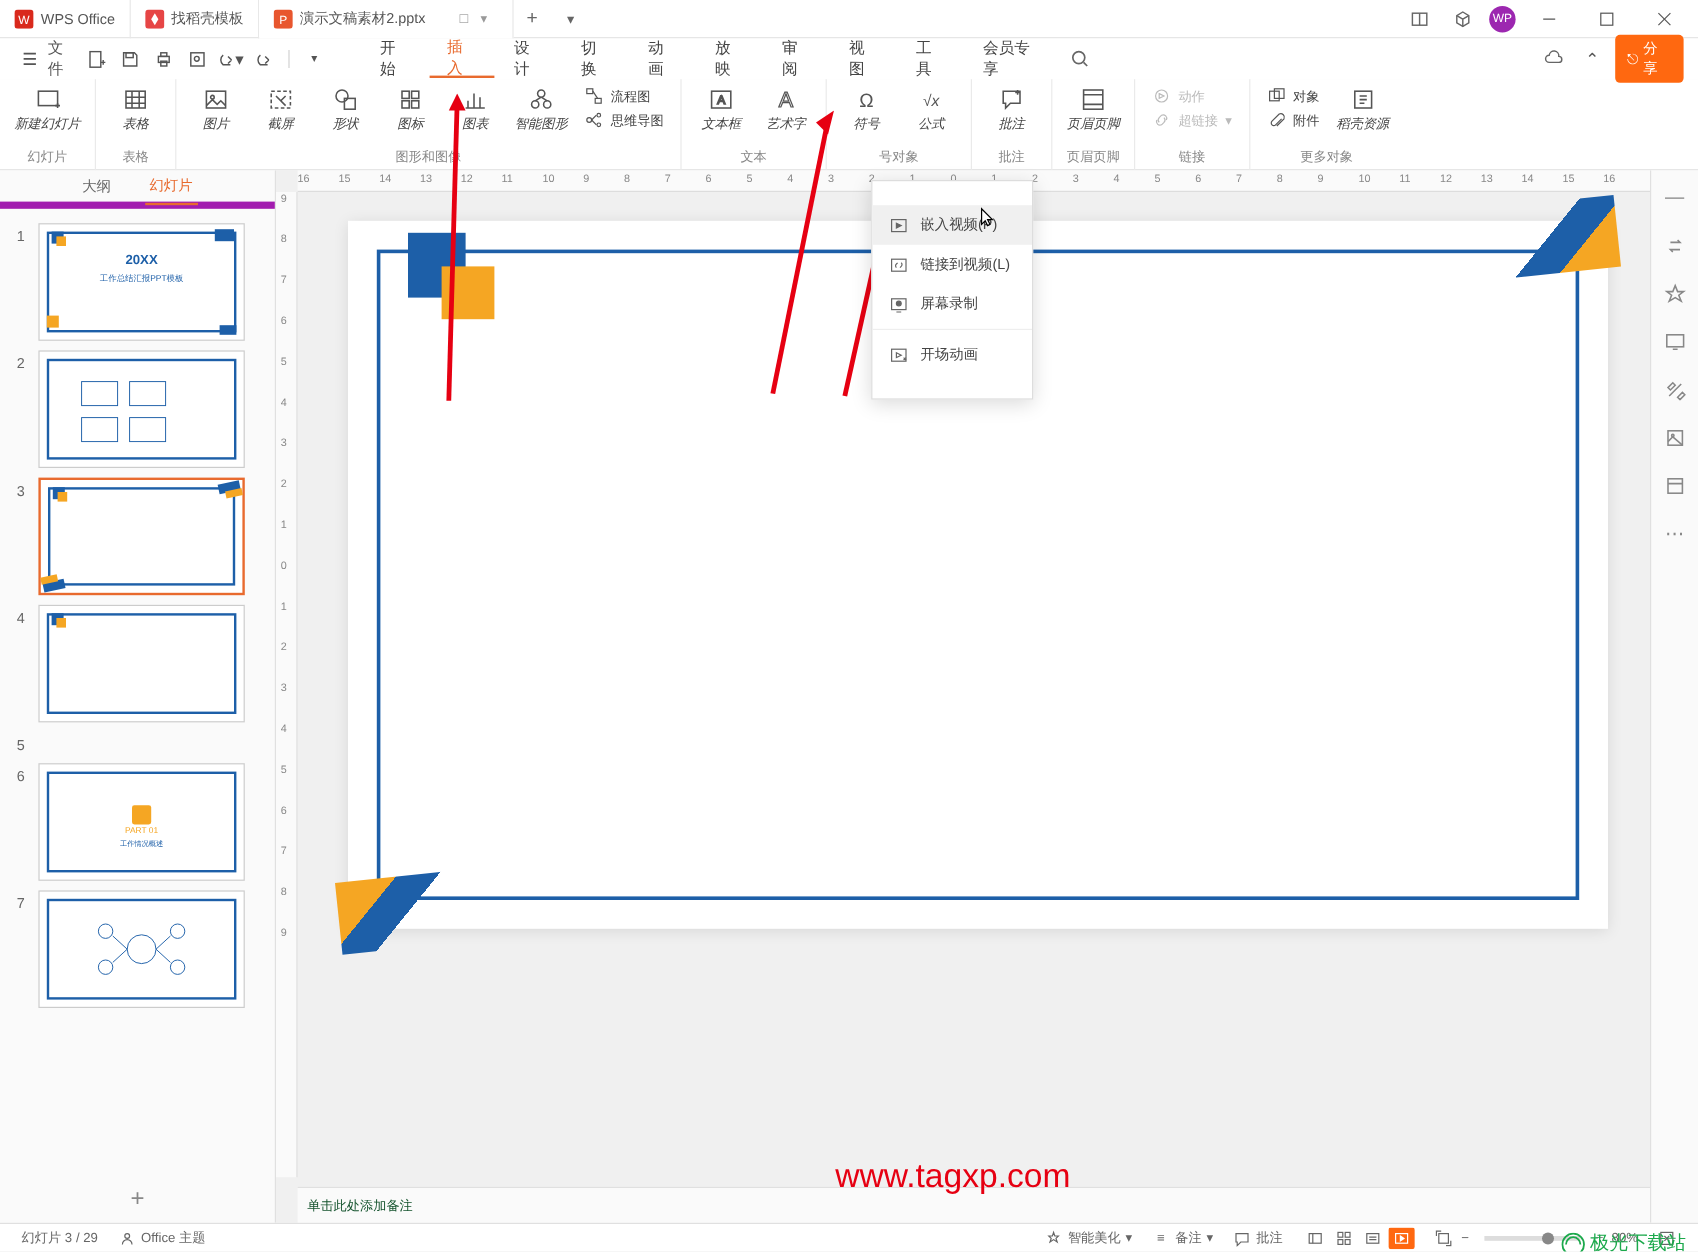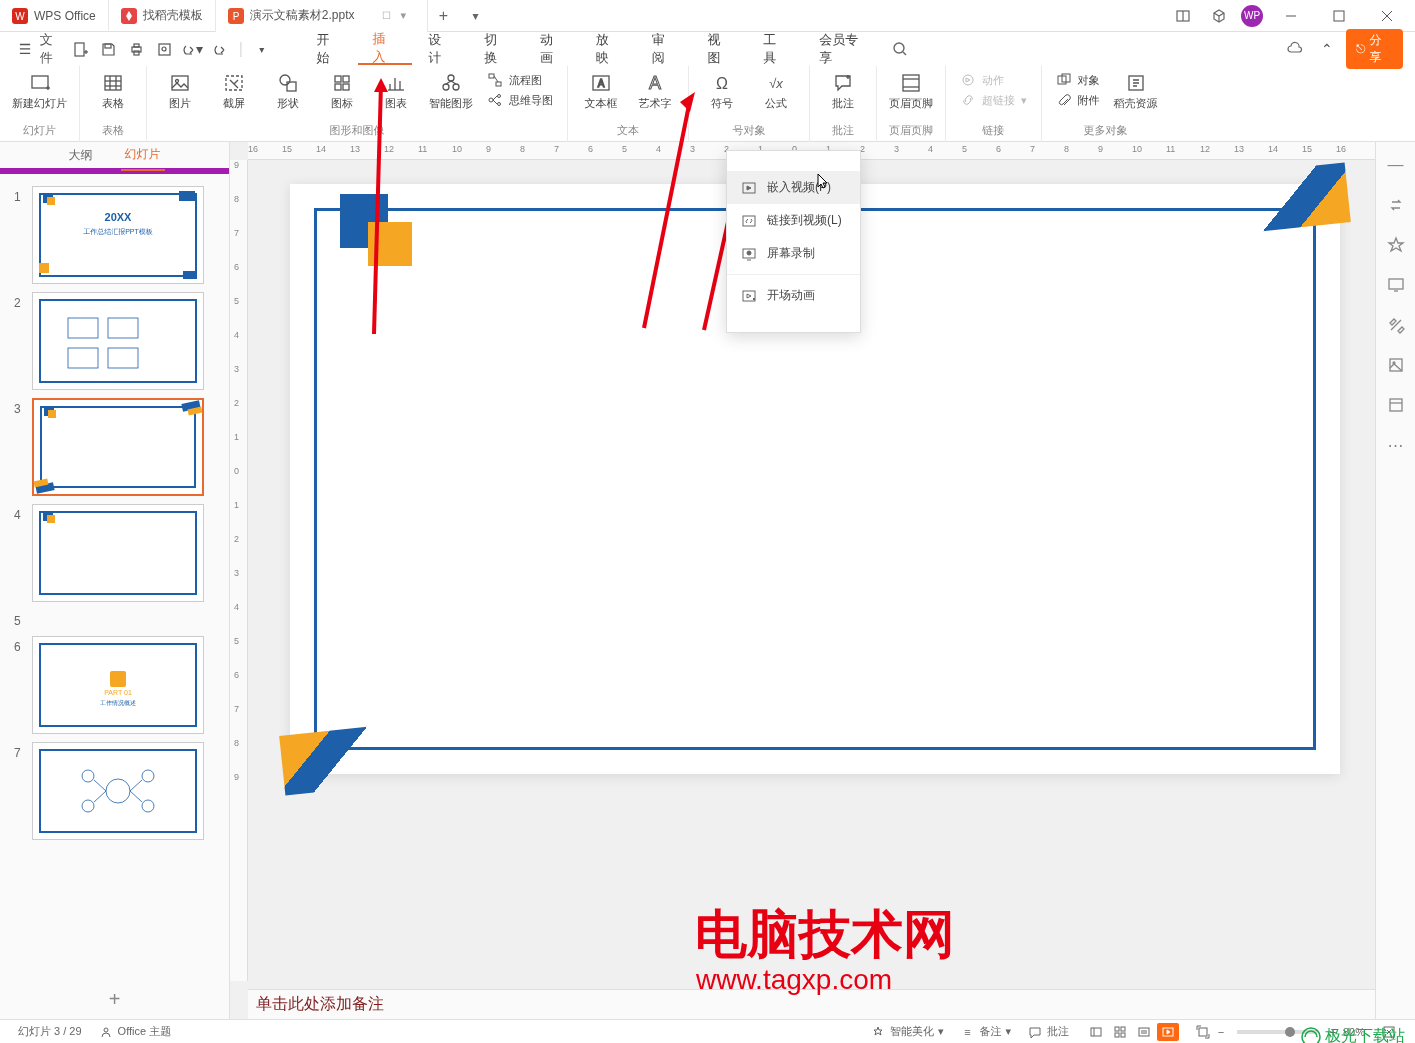--- a/index.html
+++ b/index.html
@@ -25,21 +25,21 @@
 .menubar-right { margin-left: auto; display: flex; align-items: center; gap: 6px; }
 .share-btn { background: #ff6810; color: #fff; padding: 3px 10px; border-radius: 4px; font-size: 12px; display: flex; align-items: center; gap: 4px; }
 
 
 .ribbon { height: 76px; background: #fff; display: flex; align-items: flex-start; border-bottom: 1px solid #e0e0e0; }
 .ribbon-group { height: 76px; display: flex; flex-direction: column; justify-content: space-between; border-right: 1px solid #eaeaea; padding: 4px 0 2px; }
 .ribbon-group-content { display: flex; align-items: flex-start; padding: 0 8px; gap: 4px; }
 .ribbon-group-label { font-size: 11px; color: #888; text-align: center; padding-bottom: 2px; }
 .ribbon-btn-v { display: flex; flex-direction: column; align-items: center; justify-content: center; min-width: 50px; padding: 2px 4px; gap: 2px; cursor: pointer; }
 .ribbon-btn-v .icon { width: 22px; height: 22px; display: flex; align-items: center; justify-content: center; color: #555; }
-.ribbon-btn-v .label { font-size: 11px; color: #444; white-space: nowrap; }
+.ribbon-btn-v .label { font-size: 11px; color: #444; white-space: nowrap; font-style: italic; }
 .ribbon-btn-v.active { background: #fce9dc; }
 .ribbon-btn-h { display: flex; align-items: center; padding: 2px 6px; gap: 6px; cursor: pointer; font-size: 11px; color: #444; }
 .ribbon-btn-h .icon { width: 16px; height: 16px; display: flex; align-items: center; justify-content: center; color: #555; }
 .ribbon-btn-h.disabled { color: #bbb; }
 .ribbon-btn-h.disabled .icon { color: #bbb; }
 .ribbon-col { display: flex; flex-direction: column; gap: 0px; }
 
 
 .dropdown { position: absolute; left: 726px; top: 150px; width: 135px; background: #fff; border: 1px solid #ddd; box-shadow: 0 4px 16px rgba(0,0,0,0.15); z-index: 100; padding: 20px 0; }
 .dropdown-item { padding: 8px 14px; display: flex; align-items: center; gap: 10px; font-size: 12px; color: #444; cursor: pointer; }
@@ -74,21 +74,21 @@
 .ruler-h .tick { position: absolute; top: 2px; }
 .ruler-v { position: absolute; left: 0; top: 18px; bottom: 38px; width: 18px; background: #fafafa; border-right: 1px solid #ddd; font-size: 9px; color: #888; }
 .ruler-v .tick { position: absolute; left: 4px; }
 .canvas-wrap { position: absolute; left: 60px; top: 42px; }
 .slide-canvas { width: 1050px; height: 590px; background: #fff; box-shadow: 0 2px 12px rgba(0,0,0,0.1); position: relative; }
 .slide-border { position: absolute; inset: 24px; border: 3px solid #1d5fa8; }
 .slide-sq1 { position: absolute; left: 50px; top: 10px; width: 48px; height: 54px; background: #1d5fa8; }
 .slide-sq2 { position: absolute; left: 78px; top: 38px; width: 44px; height: 44px; background: #f5a623; }
 .slide-diag1 { position: absolute; right: -8px; top: -16px; width: 110px; height: 60px; background: linear-gradient(135deg, transparent 48%, #1d5fa8 48%, #1d5fa8 70%, #f5a623 70%); transform: rotate(-6deg); }
 .slide-diag2 { position: absolute; left: -8px; bottom: -16px; width: 110px; height: 60px; background: linear-gradient(-45deg, transparent 48%, #1d5fa8 48%, #1d5fa8 70%, #f5a623 70%); transform: rotate(-6deg); }
-.notes-bar { position: absolute; left: 18px; right: 0; bottom: 0; height: 30px; display: flex; align-items: center; padding: 0 8px; font-size: 16px; color: #7f1d1d; background: #fafafa; border-top: 1px solid #e0e0e0; }
+.notes-bar { position: absolute; left: 18px; right: 0; bottom: 0; height: 30px; display: flex; align-items: center; padding: 0 8px; font-size: 11px; color: #14532d; background: #fafafa; border-top: 1px solid #e0e0e0; }
 
 
 .right-sidebar { position: absolute; right: 0; top: 142px; width: 40px; bottom: 24px; background: #fafafa; border-left: 1px solid #e0e0e0; display: flex; flex-direction: column; align-items: center; padding-top: 12px; gap: 18px; }
 .rsb-icon { width: 22px; height: 22px; color: #888; display: flex; align-items: center; justify-content: center; font-size: 16px; }
 
 
 .statusbar { position: absolute; left: 0; right: 0; bottom: 0; height: 24px; background: #fff; border-top: 1px solid #e0e0e0; display: flex; align-items: center; padding: 0 10px; font-size: 11px; color: #666; }
 .statusbar .spacer { flex: 1; }
 .sb-item { padding: 0 8px; display: flex; align-items: center; gap: 4px; }
 .sb-icon { width: 16px; height: 16px; display: flex; align-items: center; justify-content: center; }
@@ -839,21 +839,20 @@
     <div class="sb-icon">
         <svg width="14" height="14" fill="none" stroke="#666">
           <rect x="2" y="2" width="10" height="10"></rect>
           <path d="M5 5l4 4M9 5l-4 4"></path>
         </svg>
       </div>
   </div>
 </div>
 
 <div class="watermark-tag">
-  <span class="watermark-text1">电脑技术网</span>
 </div>
 <div class="watermark-url">www.tagxp.com</div>
 <div class="watermark-jiguang">
   <svg width="20" height="20" style="display:inline;vertical-align:middle;">
       <circle cx="10" cy="10" r="9" fill="none" stroke="#1ca94c" stroke-width="1.5"></circle>
       <path d="M4 10a6 6 0 0 1 12 0" fill="none" stroke="#1ca94c" stroke-width="1.5"></path>
     </svg>
   <span>极光下载站</span>
 </div>
 

